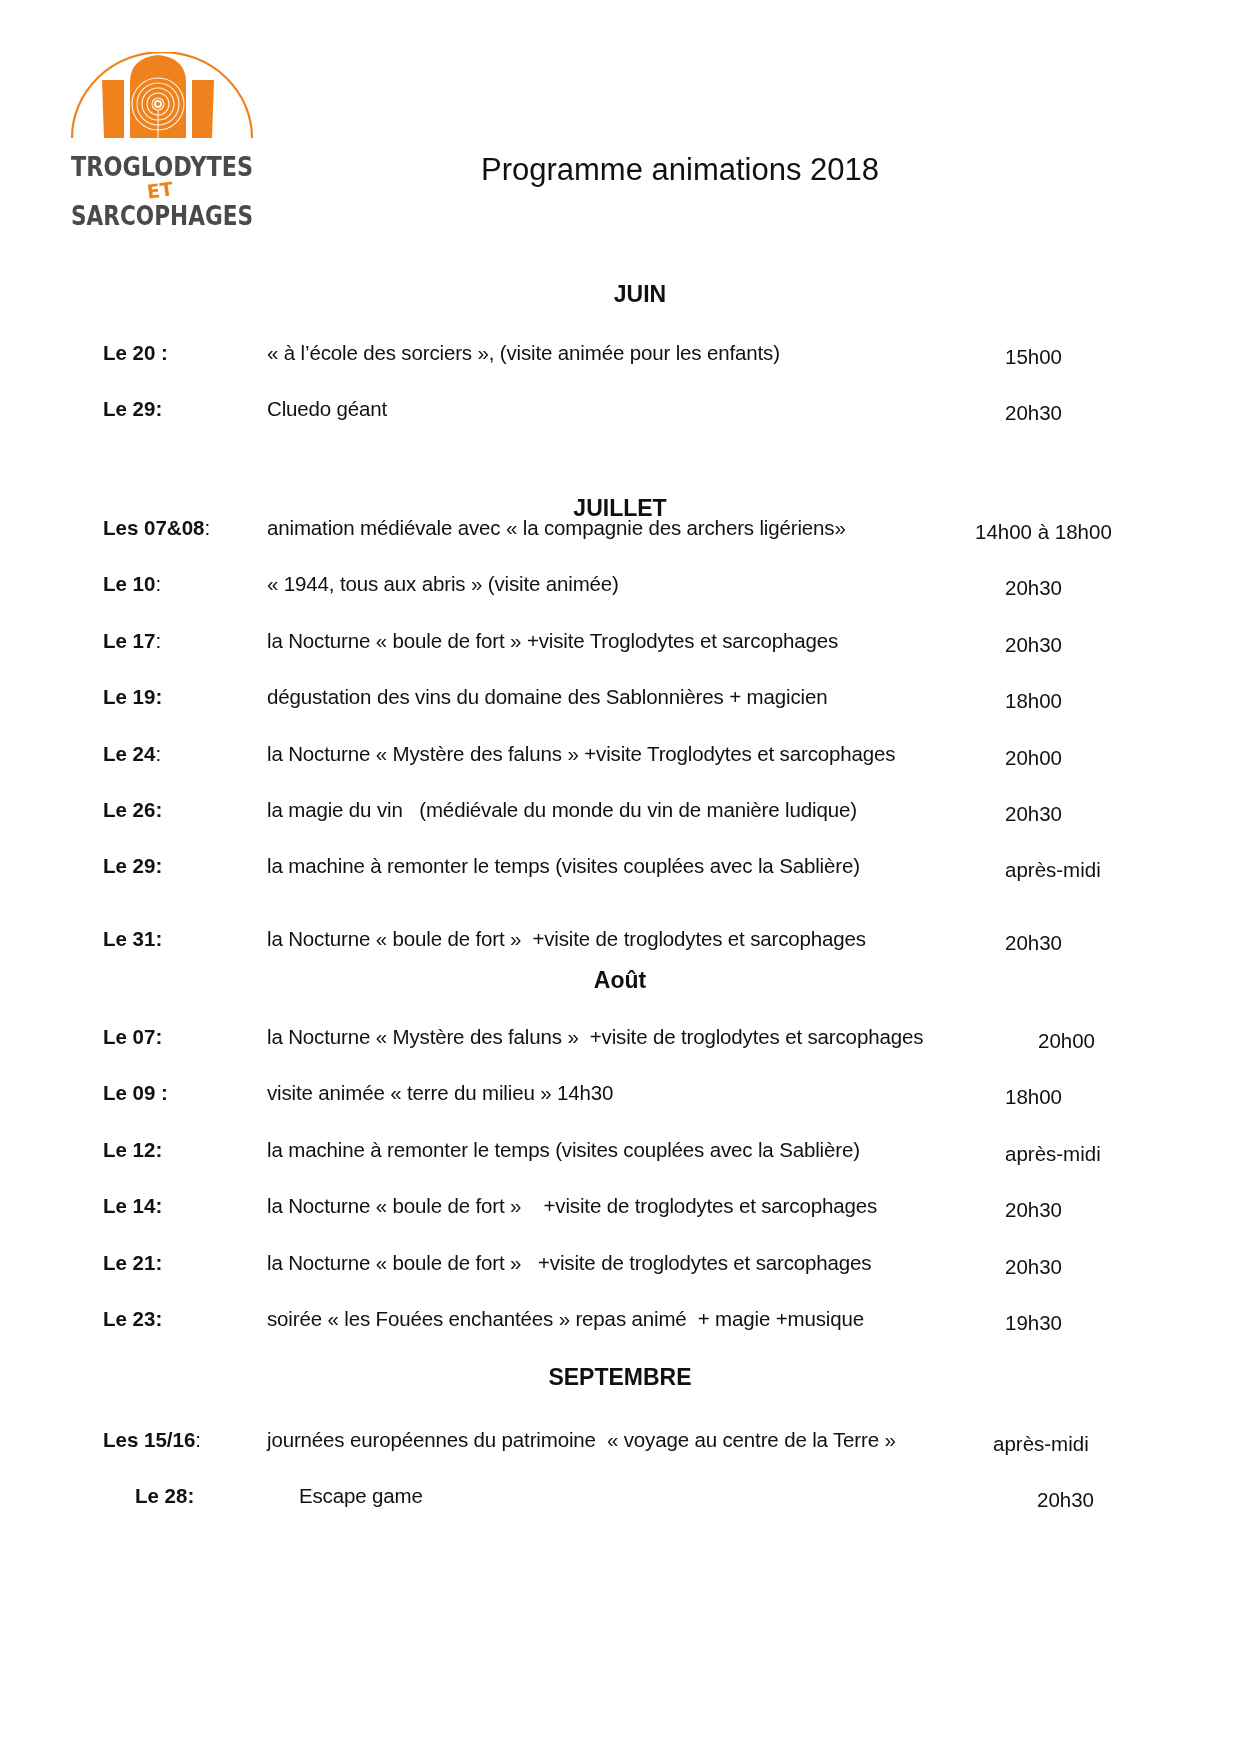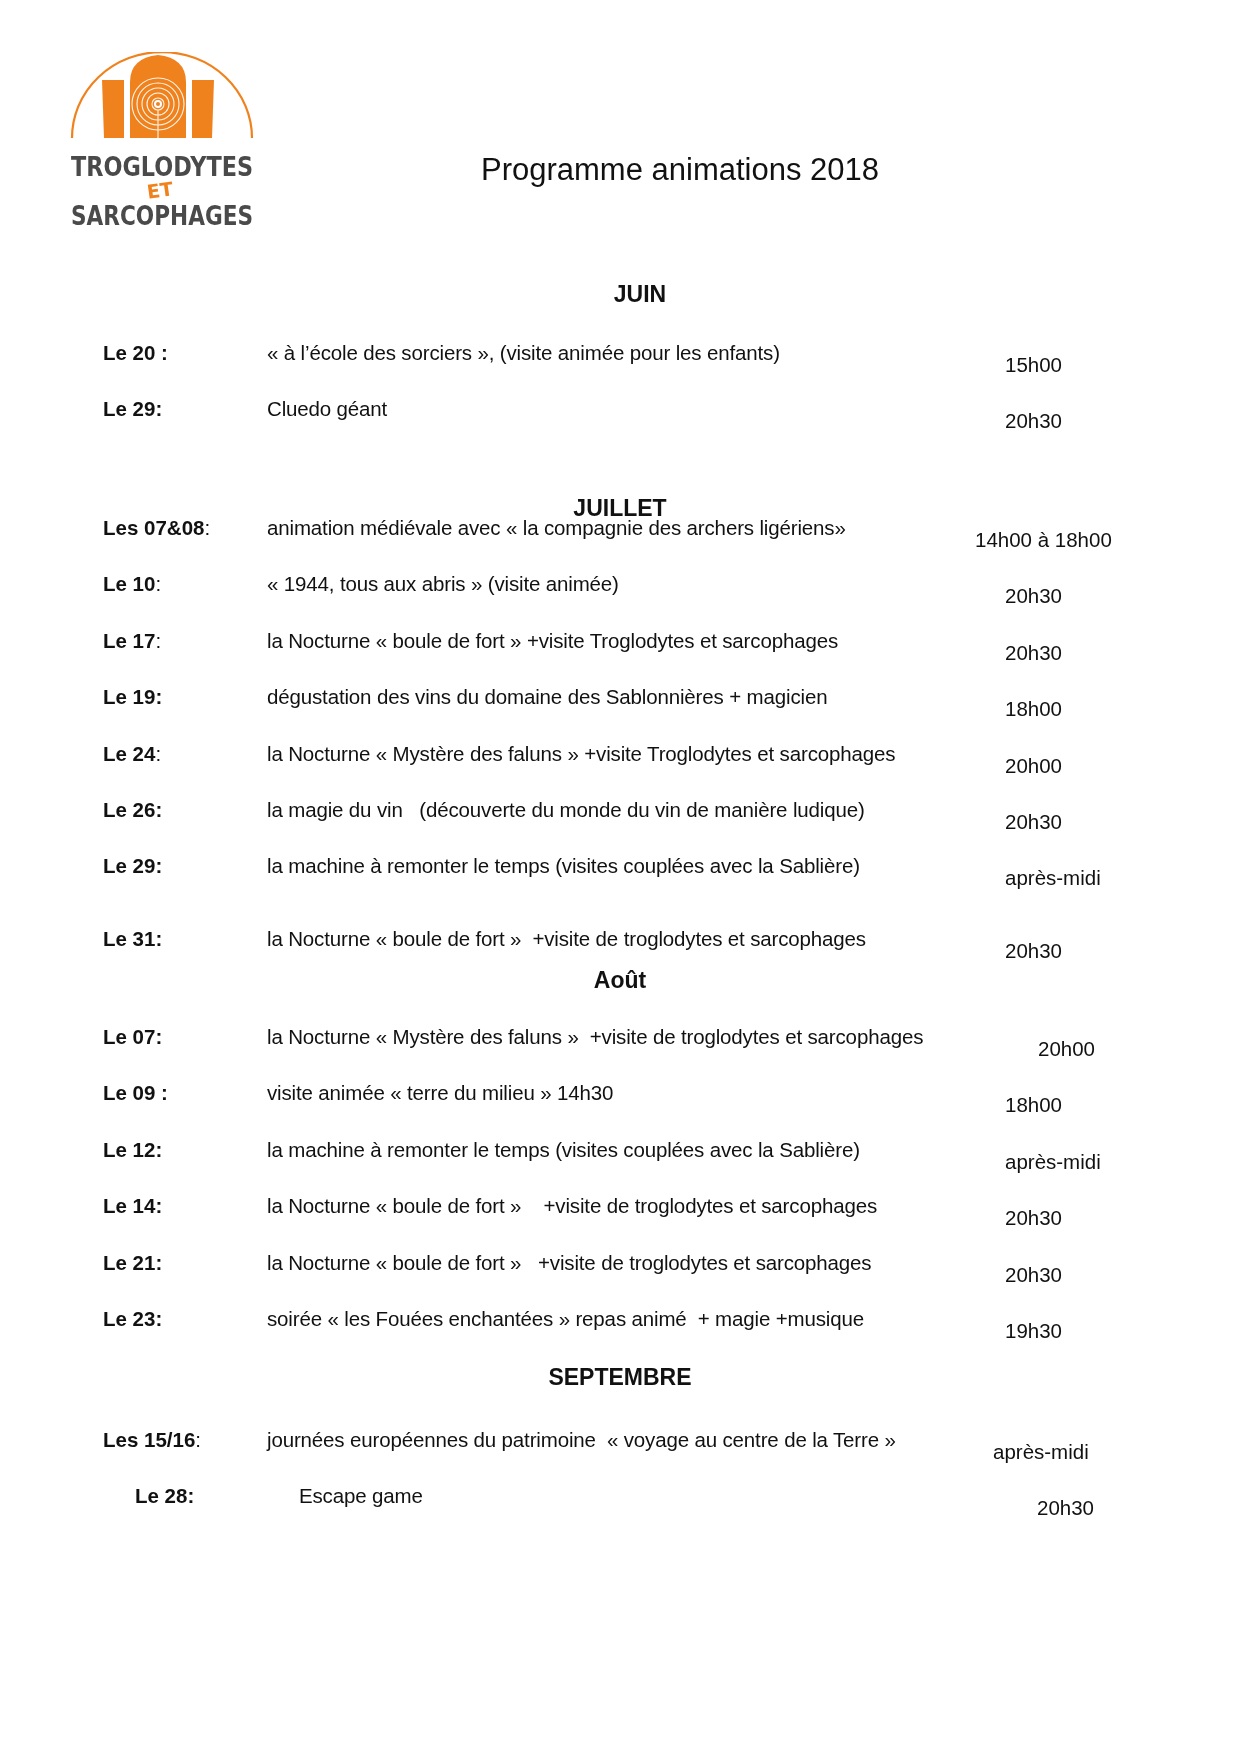--- a/index.html
+++ b/index.html
@@ -9,21 +9,21 @@
   .logo svg { width: 192px; height: 180px; display: block; }
   .title { position: absolute; left: 0; width: 1360px; top: 150px; text-align: center;
            font-size: 31px; line-height: 40px; font-weight: normal; }
   .month { position: absolute; left: 0; width: 1240px; text-align: center;
            font-size: 23px; font-weight: bold; line-height: 30px; }
   .row { position: absolute; left: 0; width: 1240px; height: 30px; font-size: 20.5px; line-height: 30px; }
   .row .date { position: absolute; left: 103px; top: 0; white-space: nowrap; }
   .row .date .d { font-weight: bold; }
   .row .date .c.b { font-weight: bold; }
   .row .desc { position: absolute; left: 267px; top: 0; white-space: pre; letter-spacing: -0.15px; }
-  .row .time { position: absolute; left: 1005px; top: 12px; white-space: nowrap; text-align: center; }
+  .row .time { position: absolute; left: 1005px; top: 4px; white-space: nowrap; text-align: center; }
   .row .time.wide { left: 975px; }
   .row .time.right1 { left: 1038px; }
   .row .time.right2 { left: 993px; }
 </style>
 </head>
 <body>
 
 <div class="logo">
   <svg viewBox="0 0 192 180">
 
@@ -86,21 +86,21 @@
       <span class="desc">dégustation des vins du domaine des Sablonnières + magicien</span>
       <span class="time">18h00</span>
     </div>
     <div class="row" style="top: 738.6px;">
       <span class="date"><span class="d">Le 24</span><span class="c" style="white-space: pre;">:</span></span>
       <span class="desc">la Nocturne « Mystère des faluns » +visite Troglodytes et sarcophages</span>
       <span class="time">20h00</span>
     </div>
     <div class="row" style="top: 795px;">
       <span class="date"><span class="d">Le 26</span><span class="c b" style="white-space: pre;">:</span></span>
-      <span class="desc">la magie du vin   (découverte du monde du vin de manière ludique)</span>
+      <span class="desc">la magie du vin   (médiévale du monde du vin de manière ludique)</span>
       <span class="time">20h30</span>
     </div>
     <div class="row" style="top: 851.4px;">
       <span class="date"><span class="d">Le 29</span><span class="c b" style="white-space: pre;">:</span></span>
       <span class="desc">la machine à remonter le temps (visites couplées avec la Sablière)</span>
       <span class="time">après-midi</span>
     </div>
     <div class="row" style="top: 907.8px; margin-top: 16px;">
       <span class="date"><span class="d">Le 31</span><span class="c b" style="white-space: pre;">:</span></span>
       <span class="desc">la Nocturne « boule de fort »  +visite de troglodytes et sarcophages</span>

